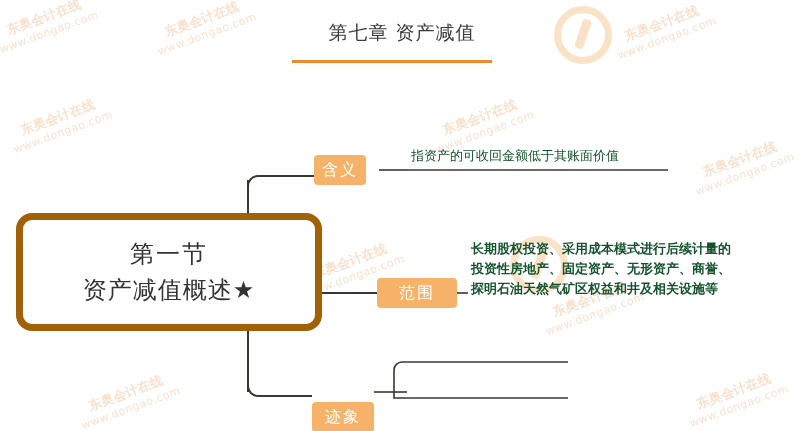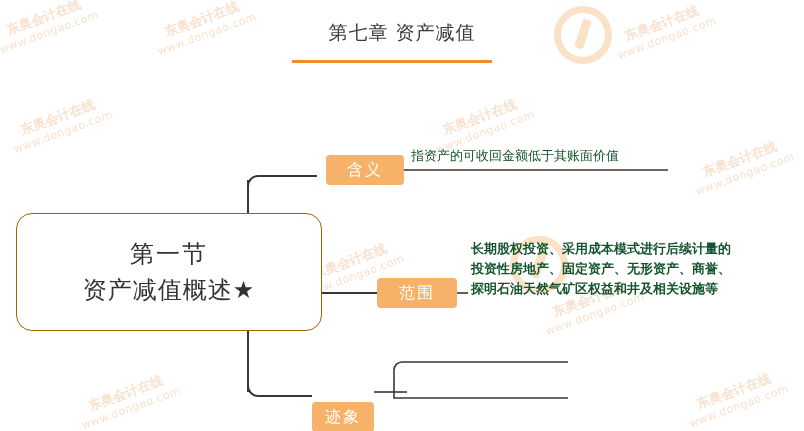--- a/index.html
+++ b/index.html
@@ -81,21 +81,21 @@
     background: #f08a2a;
   }
 
   
   .root-node {
     position: absolute;
     left: 16px;
     top: 213px;
     width: 306px;
     height: 118px;
-    border: 1px solid #a16207;
+    border: 7px solid #a16207;
     border-radius: 16px;
     background: #ffffff;
     box-sizing: border-box;
     display: flex;
     flex-direction: column;
     align-items: center;
     justify-content: center;
     color: #333333;
     font-size: 24px;
     line-height: 1.5;
@@ -109,21 +109,21 @@
     background: #f7b26a;
     color: #ffffff;
     font-size: 16px;
     letter-spacing: 2px;
     border-radius: 4px;
     display: flex;
     align-items: center;
     justify-content: center;
     box-sizing: border-box;
   }
-  #label-0 { left: 326px; top: 155px; width: 78px; height: 30px; }
+  #label-0 { left: 314px; top: 155px; width: 52px; height: 30px; }
   #label-1 { left: 377px; top: 278px; width: 80px; height: 30px; }
   #label-2 { left: 312px; top: 377px; width: 62px; height: 30px; margin-top: 25px; }
 
   
   .leaf-text {
     position: absolute;
     color: #14532d;
     font-size: 13px;
     line-height: 1.55;
     white-space: pre-line;

